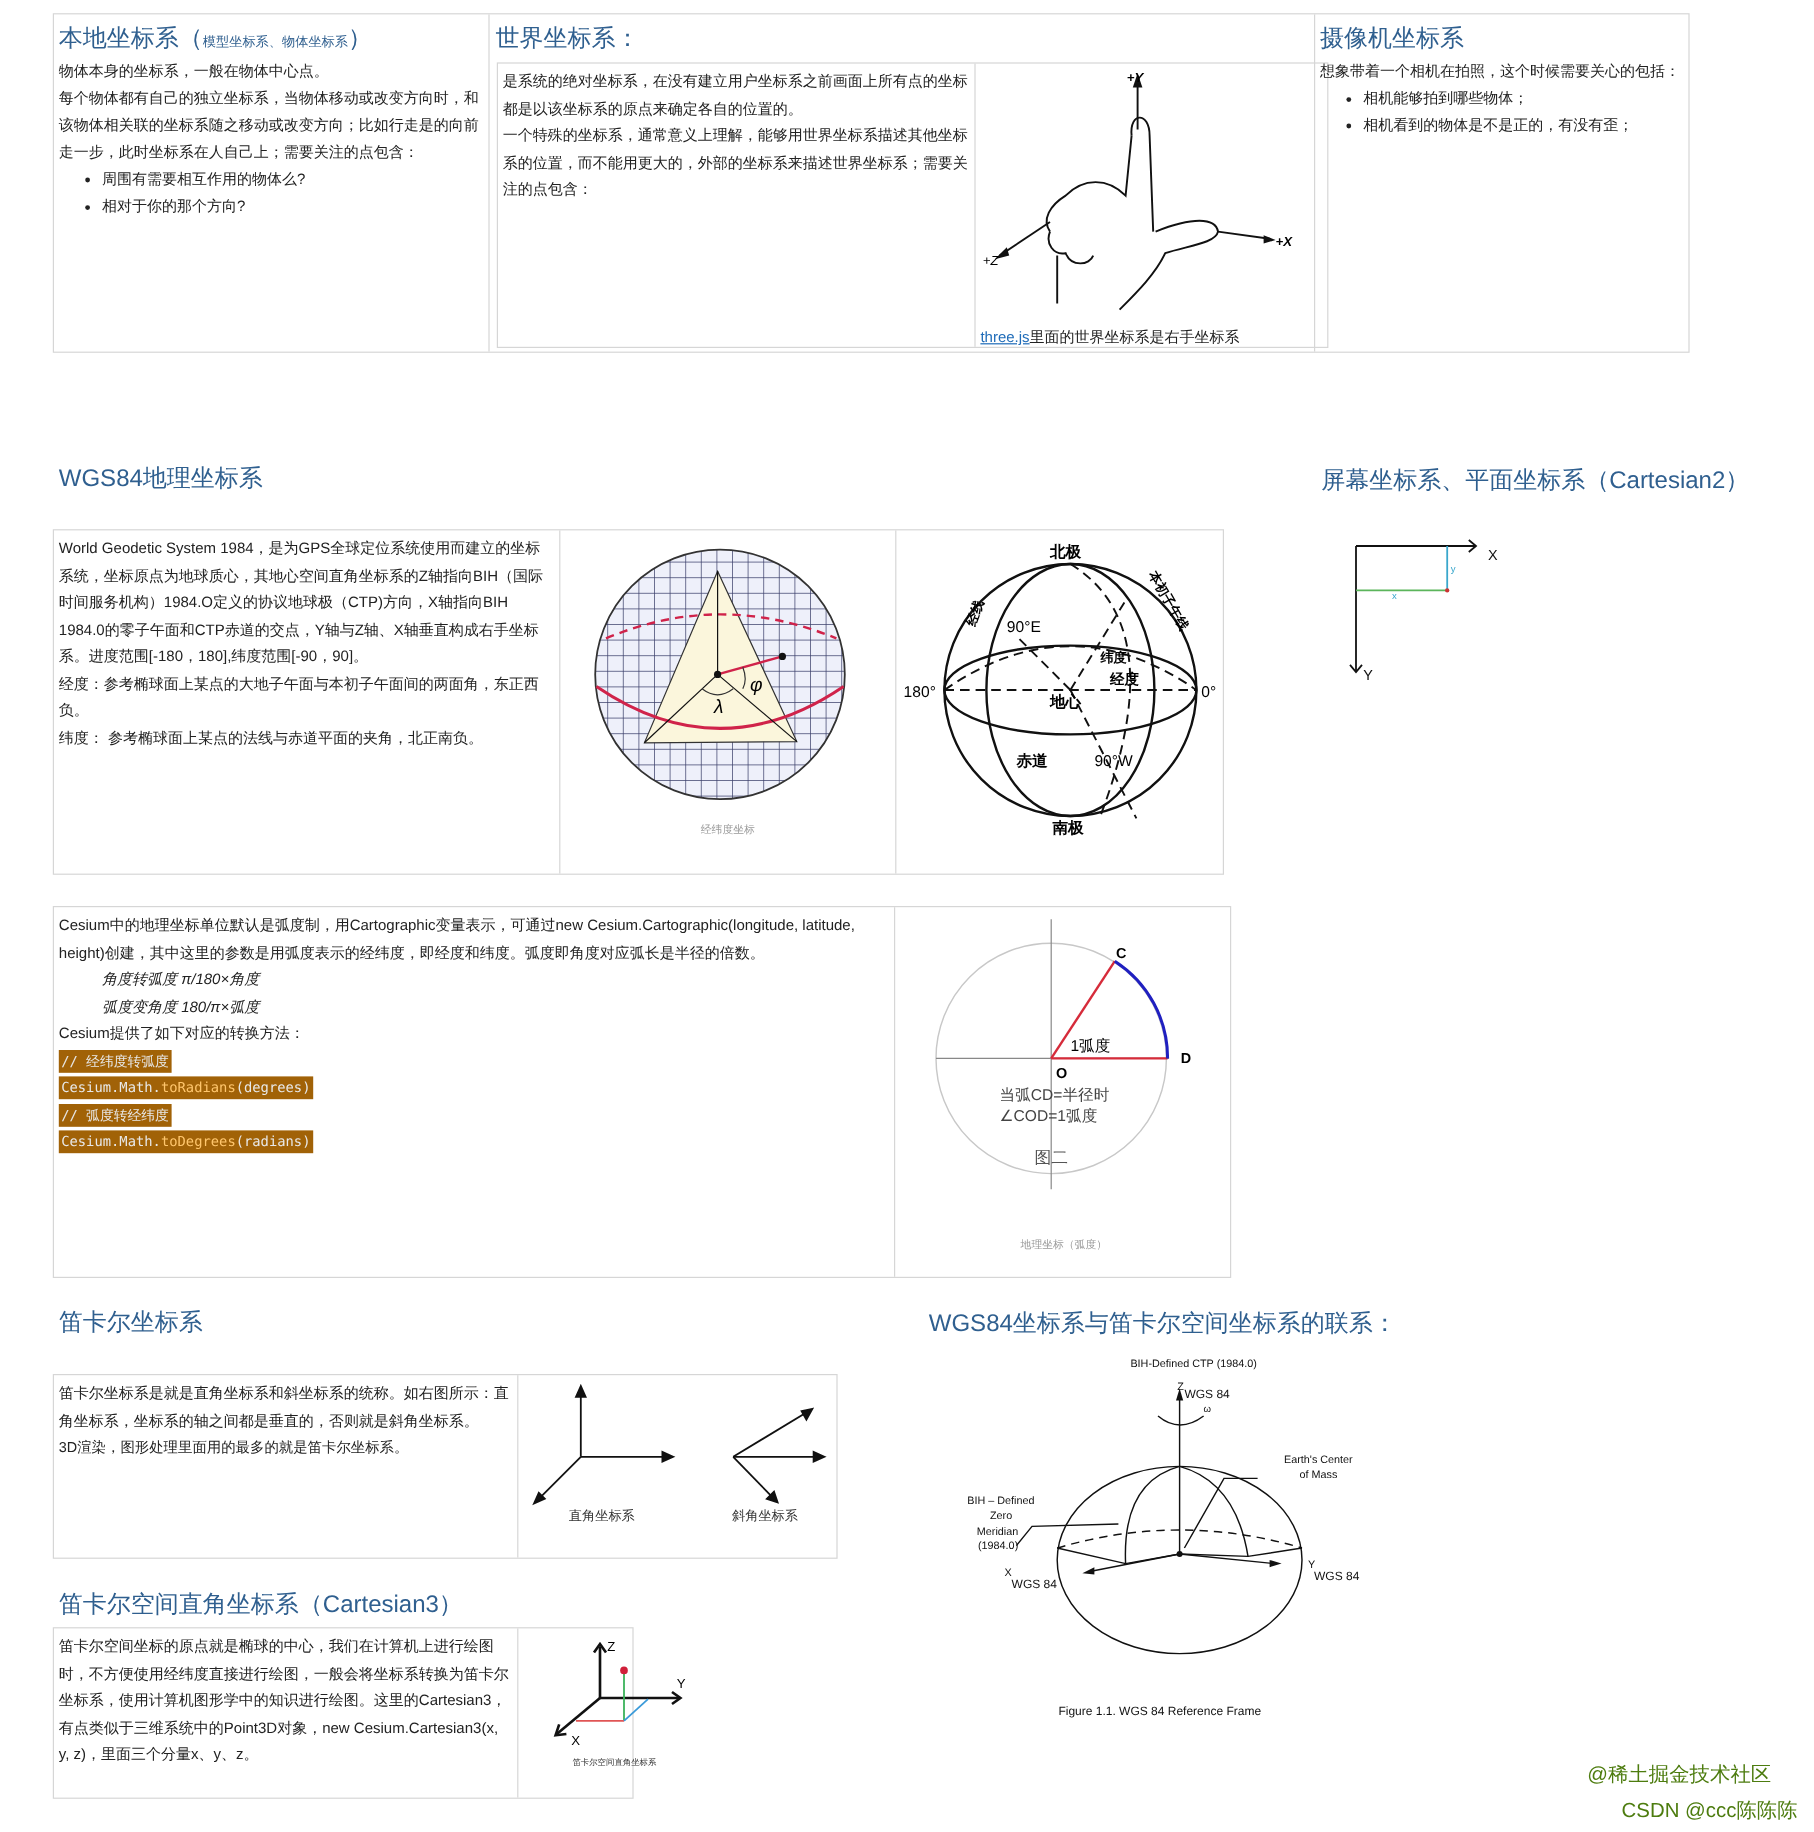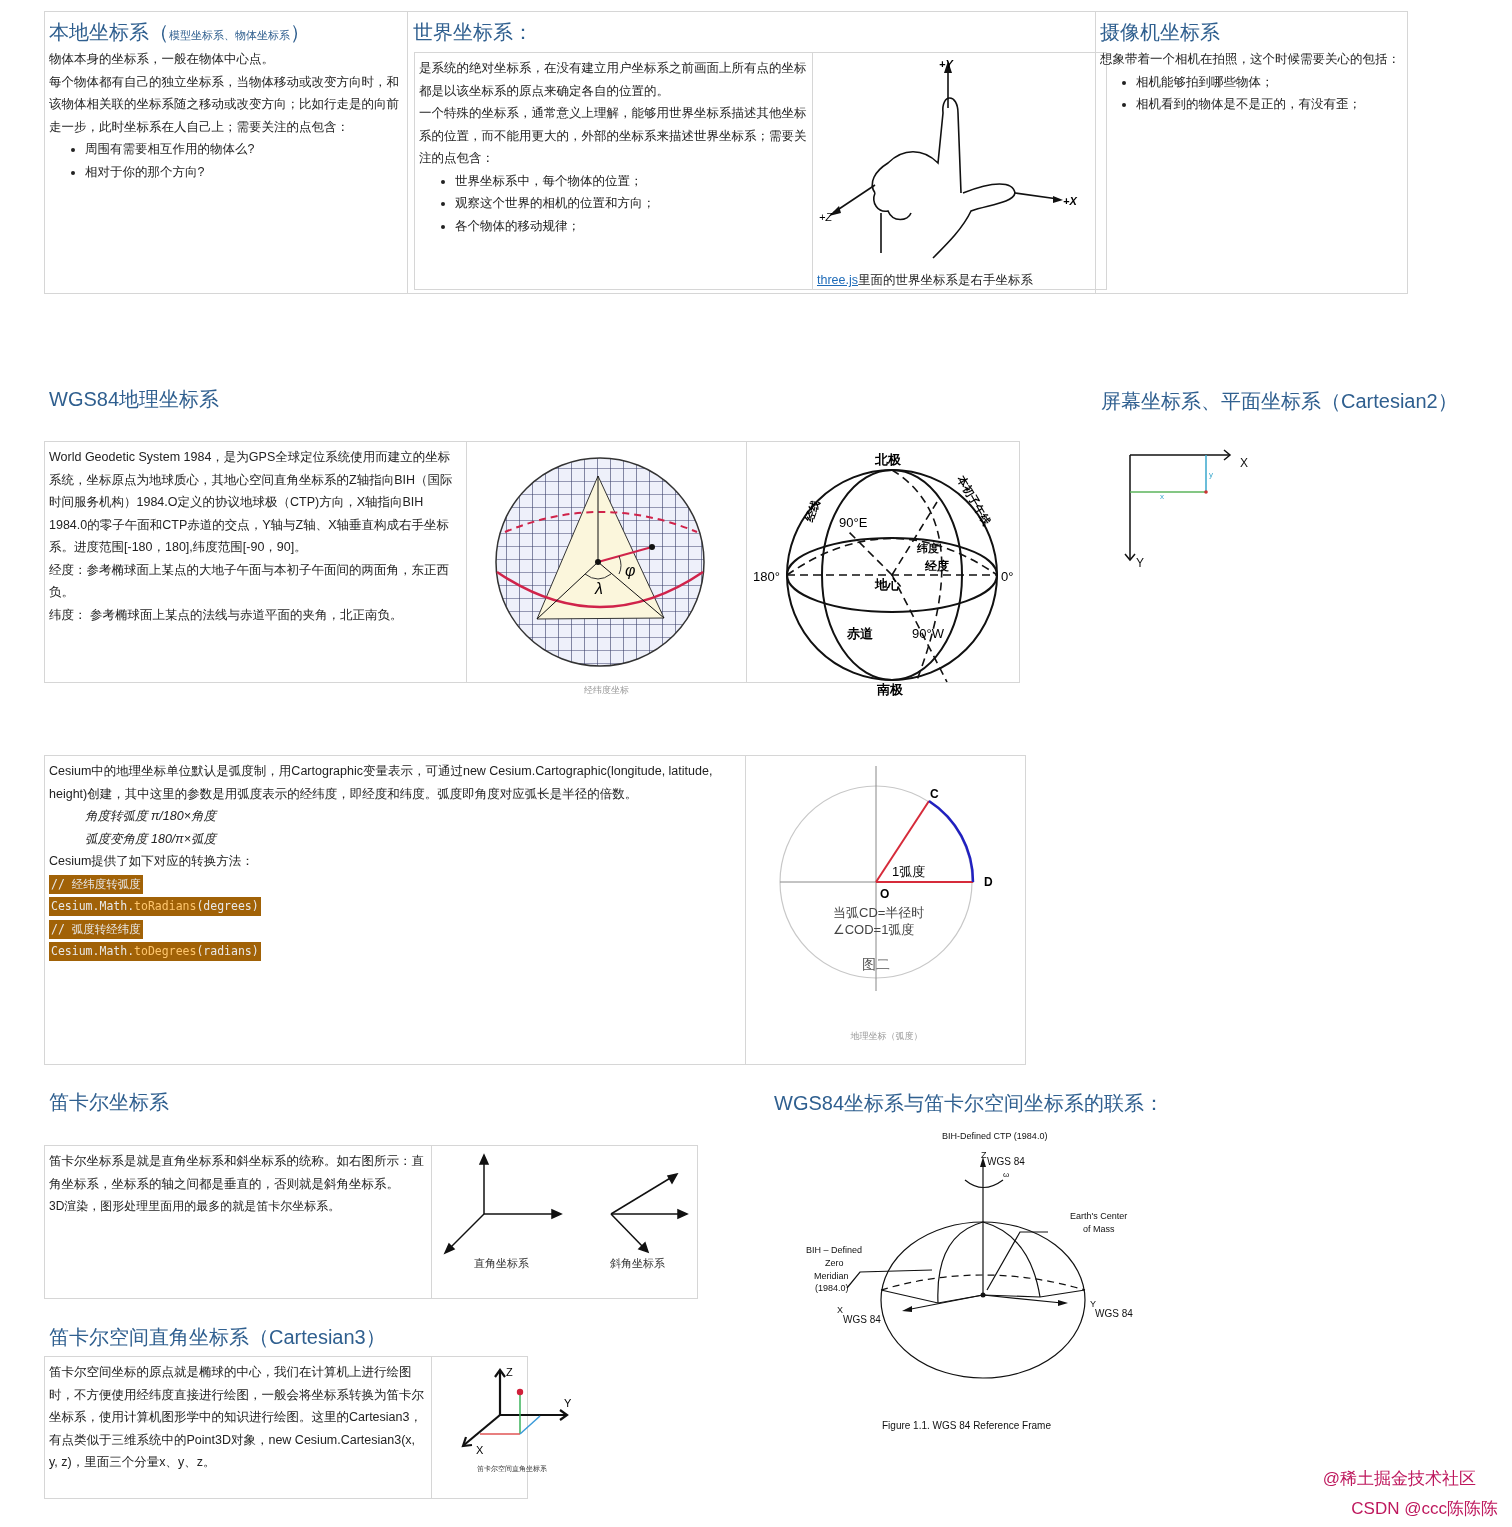--- a/index.html
+++ b/index.html
@@ -19,21 +19,21 @@
   .code {
     display: inline-block; background: #a16207; color: #e8e8e8;
     font-family: "DejaVu Sans Mono", "Liberation Mono", monospace; font-size: 11.5px;
     line-height: 19px; padding: 0 2px;
   }
   .code .fn { color: #ffc66d; }
   .italic { font-style: italic; margin-left: 36px; }
   .caption { font-size: 9px; color: #999; text-align: center; }
   .link { color: #1e6bb8; text-decoration: underline; }
   svg text { font-family: "Liberation Sans", "DejaVu Sans", sans-serif; }
-  .wm { color: #be185d; font-size: 17px; text-align: right; white-space: nowrap; }
+  .wm { color: #4d7c0f; font-size: 17px; text-align: right; white-space: nowrap; }
 </style>
 </head>
 <body>
 
 <div class="abs box" style="left:44px; top:11px; width:1364px; height:283px;">
 
   <div class="cell" style="left:0; width:362px; padding:8px 4px;">
     <div class="h2">
       <span>本地坐标系</span><span>（</span><small>模型坐标系、物体坐标系</small><span>）</span>
     </div>
@@ -46,25 +46,20 @@
       </ul>
     </div>
   </div>
 
   <div class="cell vsep" style="left:362px; width:688px; padding:8px 5px;">
     <div class="h2">世界坐标系：</div>
     <div class="box" style="position:absolute; left:6px; top:40px; width:693px; height:238px;">
       <div class="cell txt" style="left:0; width:397px; padding:4px 4px;">
         <div>是系统的绝对坐标系，在没有建立用户坐标系之前画面上所有点的坐标都是以该坐标系的原点来确定各自的位置的。</div>
         <div>一个特殊的坐标系，通常意义上理解，能够用世界坐标系描述其他坐标系的位置，而不能用更大的，外部的坐标系来描述世界坐标系；需要关注的点包含：</div>
-        <ul>
-          <li>世界坐标系中，每个物体的位置；</li>
-          <li>观察这个世界的相机的位置和方向；</li>
-          <li>各个物体的移动规律；</li>
-        </ul>
       </div>
       <div class="cell vsep" style="left:397px; width:280px;">
         <svg width="280" height="215" viewBox="0 0 280 215">
           <g fill="none" stroke="#111" stroke-width="1.6">
             <line x1="135" y1="55" x2="135" y2="15"></line>
             <path d="M130 60 C128 40 145 40 145 60 L148 140"></path>
             <path d="M130 60 L125 110 C110 95 90 95 75 110 C62 118 55 130 62 140"></path>
             <path d="M62 140 C58 150 65 160 75 158 C80 170 95 168 98 160"></path>
             <path d="M150 140 C180 128 200 128 202 140 C200 150 175 152 158 158 C150 175 135 190 120 205"></path>
             <path d="M68 160 L68 200"></path>
@@ -92,21 +87,21 @@
       <ul>
         <li>相机能够拍到哪些物体；</li>
         <li>相机看到的物体是不是正的，有没有歪；</li>
       </ul>
     </div>
   </div>
 </div>
 
 <div class="abs h2" style="left:49px; top:387px;">WGS84地理坐标系</div>
 
-<div class="abs box" style="left:44px; top:441px; width:976px; height:242px;">
+<div class="abs box" style="left:44px; top:441px; width:976px; height:288px;">
   <div class="cell txt" style="left:0; width:421px; padding:4px 4px;">
     <div>World Geodetic System 1984，是为GPS全球定位系统使用而建立的坐标系统，坐标原点为地球质心，其地心空间直角坐标系的Z轴指向BIH（国际时间服务机构）1984.O定义的协议地球极（CTP)方向，X轴指向BIH 1984.0的零子午面和CTP赤道的交点，Y轴与Z轴、X轴垂直构成右手坐标系。进度范围[-180，180],纬度范围[-90，90]。</div>
     <div>经度：参考椭球面上某点的大地子午面与本初子午面间的两面角，东正西负。</div>
     <div>纬度： 参考椭球面上某点的法线与赤道平面的夹角，北正南负。</div>
   </div>
   <div class="cell vsep" style="left:421px; width:280px;">
     <svg width="280" height="250" viewBox="0 0 280 250">
       <defs>
         <pattern id="grid" width="13" height="13" patternUnits="userSpaceOnUse">
           <rect width="13" height="13" fill="#eef0fa"></rect>

